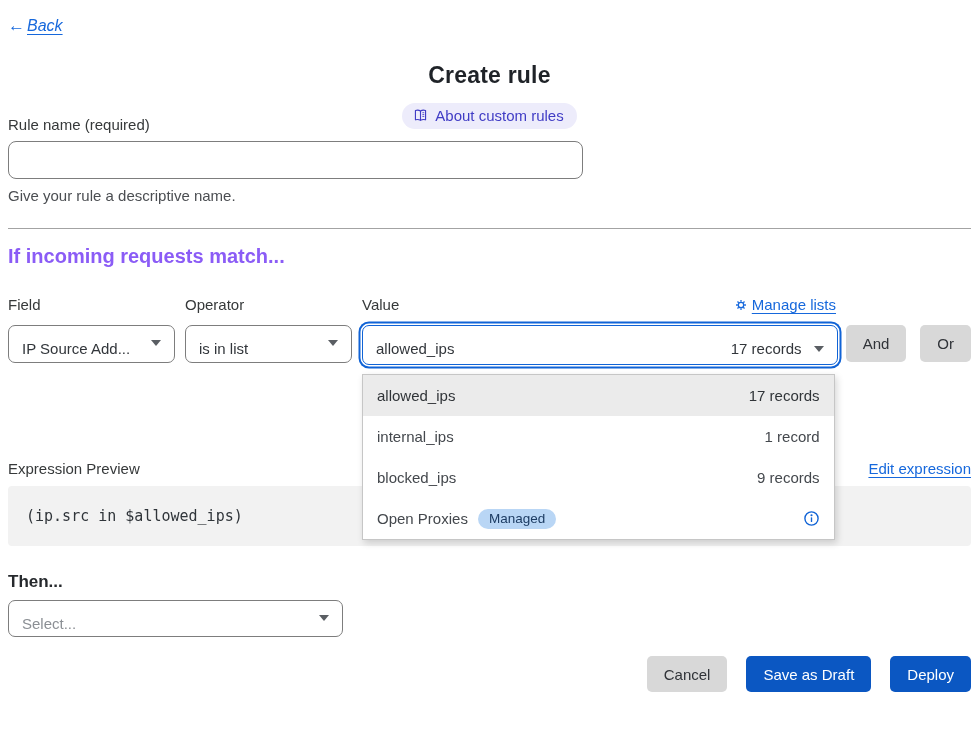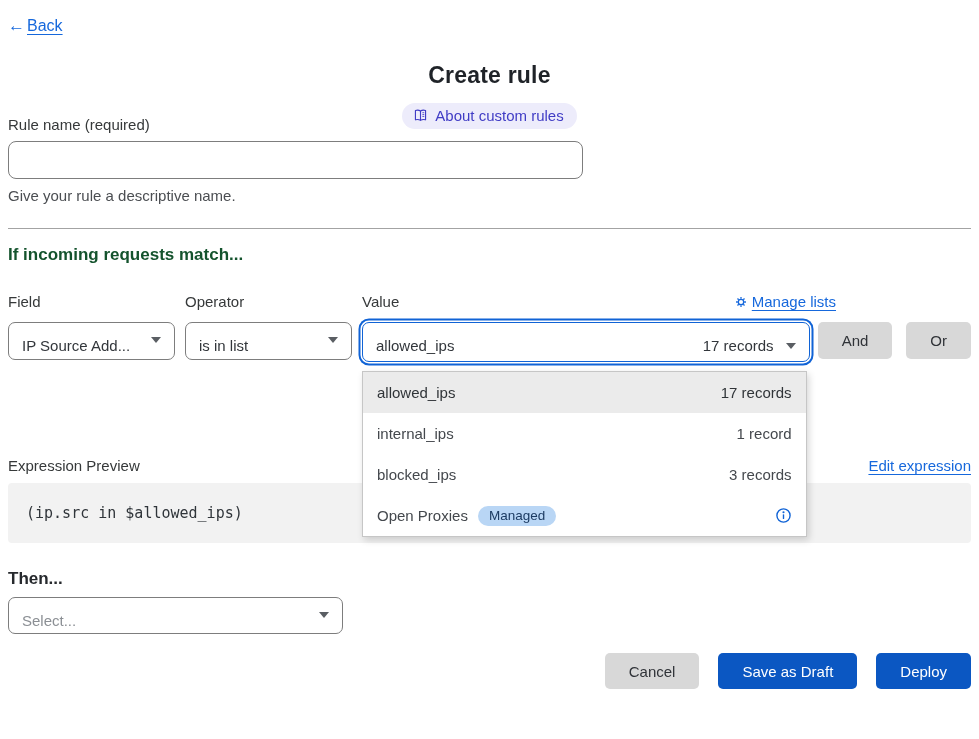--- a/index.html
+++ b/index.html
@@ -11,21 +11,21 @@
   }
   .page { padding: 0 8px; width: 979px; }
 
   
   .back-link {
     display: inline-flex; align-items: center; gap: 2px;
     margin-top: 16px; color: #1668dc; cursor: pointer;
     font-size: 16px; text-decoration: none;
   }
   .back-arrow { text-decoration: none; font-size: 17px; }
-  .back-text { text-decoration: underline; text-underline-offset: 3px; }
+  .back-text { text-decoration: underline; text-underline-offset: 3px; font-style: italic; }
 
   .title-row { display: flex; align-items: center; gap: 14px; margin-top: 26px; height: 30px; flex-direction: column; }
   .page-title { font-size: 23px; font-weight: 700; color: #1f2328; letter-spacing: .2px; }
   .about-badge {
     display: inline-flex; align-items: center; gap: 7px;
     background: #edecfb; color: #403cc5;
     border-radius: 14px; padding: 4px 13px 5px 11px;
     font-size: 15px; cursor: pointer; text-decoration: none;
   }
   .book-icon svg { display: block; }
@@ -35,21 +35,21 @@
   .rule-name-input {
     display: block; margin-top: 8px; width: 575px; height: 38px;
     border: 1px solid #7d7d7d; border-radius: 8px;
     font: inherit; padding: 0 12px; color: #36393a; background: #fff; outline: none;
   }
   .helper-text { margin-top: 8px; color: #4b4e52; }
 
   .divider { border: none; border-top: 1px solid #a3a3a3; margin-top: 24px; }
 
   
-  .section-heading { margin-top: 16px; font-size: 17px; font-weight: 700; color: #14532d; }
+  .section-heading { margin-top: 16px; font-size: 20px; font-weight: 700; color: #8b5cf6; }
 
   .cond-labels { display: flex; align-items: flex-end; margin-top: 28px; }
   .cond-labels .cell-167 { width: 167px; }
   .cond-labels .gap { width: 10px; }
   .value-label-cell { flex: 1; display: flex; justify-content: space-between; align-items: flex-end; }
   .cond-labels .end-spacer { width: 135px; }
   .manage-lists {
     display: inline-flex; align-items: center; gap: 5px;
     color: #1668dc; cursor: pointer; text-decoration: none;
   }
@@ -109,21 +109,21 @@
   
   .then-heading { margin-top: 26px; font-size: 17px; font-weight: 700; color: #26292d; }
   .choose-label { display: block; margin-top: 14px; }
   .action-select { margin-top: 8px; width: 335px; height: 37px; }
   .placeholder { color: #8b8f94; }
 
   
   .footer { display: flex; justify-content: flex-end; gap: 19px; margin-top: 19px; }
   .btn {
     height: 36px; border: none; border-radius: 5px; font: inherit;
-    padding: 0 24px; cursor: pointer;
+    padding: 0 17px; cursor: pointer;
   }
   .btn-gray { background: #d8d8d8; color: #303338; }
   .btn-blue { background: #0b57c2; color: #ffffff; }
   .gray-sm { height: 37px; }
 </style>
 </head>
 <body>
 
 <div class="page">
 
@@ -199,21 +199,21 @@
         <div class="dd-row selected">
           <span>allowed_ips</span>
           <span>17 records</span>
         </div>
         <div class="dd-row">
           <span>internal_ips</span>
           <span>1 record</span>
         </div>
         <div class="dd-row">
           <span>blocked_ips</span>
-          <span>3 records</span>
+          <span>9 records</span>
         </div>
         <div class="dd-row">
           <span class="dd-name-group">
             <span>Open Proxies</span>
             <span class="managed-badge">Managed</span>
           </span>
           <span class="info-icon">
             <svg width="17" height="17" viewBox="0 0 16 16">
               <circle cx="8" cy="8" r="6.2" fill="none" stroke="#1063d6" stroke-width="1.3"></circle>
               <circle cx="8" cy="4.9" r="1" fill="#1063d6"></circle>

